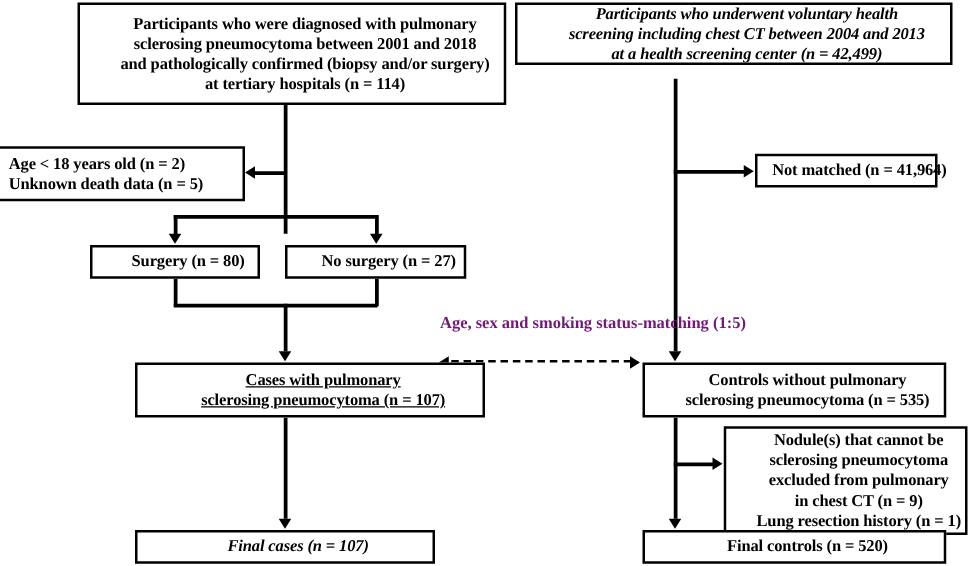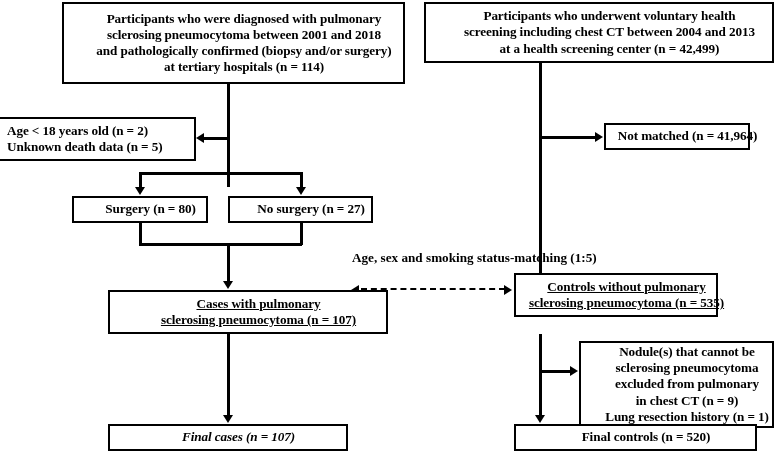--- a/index.html
+++ b/index.html
@@ -35,21 +35,21 @@
   }
   .box.left-align {
     align-items: flex-start;
     text-align: left;
     padding-left: 7px;
   }
   .box .ln { display: block; white-space: nowrap; }
 
   .label {
     position: absolute;
-    color: #000000;
+    color: #701a75;
     font-size: 13.2px;
     line-height: 16.2px;
     font-weight: 700;
     text-align: center;
     z-index: 3;
     white-space: nowrap;
   }
 
   
   .v-line {
@@ -100,21 +100,21 @@
 
 <div id="canvas">
 
   <div class="box" style="left:62px; top:2px; width:343px; height:82px;">
     <span class="ln">Participants who were diagnosed with pulmonary</span>
     <span class="ln">sclerosing pneumocytoma between 2001 and 2018</span>
     <span class="ln">and pathologically confirmed (biopsy and/or surgery)</span>
     <span class="ln">at tertiary hospitals (n = 114)</span>
   </div>
 
-  <div class="box" style="left:424px; top:2px; width:350px; height:61px;">
+  <div class="box" style="left:412px; top:2px; width:350px; height:50px;font-style:italic;">
     <span class="ln">Participants who underwent voluntary health</span>
     <span class="ln">screening including chest CT between 2004 and 2013</span>
     <span class="ln">at a health screening center (n = 42,499)</span>
   </div>
 
   <div class="box left-align" style="left:-2px; top:117px; width:198px; height:44px;">
     <span class="ln">Age &lt; 18 years old (n = 2)</span>
     <span class="ln">Unknown death data (n = 5)</span>
   </div>
 
@@ -128,21 +128,21 @@
 
   <div class="box" style="left:228px; top:196px; width:145px; height:27px;">
     <span class="ln">No surgery (n = 27)</span>
   </div>
 
   <div class="box" style="left:108px; top:290px; width:280px; height:44px;text-decoration:underline;">
     <span class="ln">Cases with pulmonary</span>
     <span class="ln">sclerosing pneumocytoma (n = 107)</span>
   </div>
 
-  <div class="box" style="left:514px; top:273px; width:204px; height:44px;text-decoration:underline;">
+  <div class="box" style="left:514px; top:290px; width:243px; height:44px;">
     <span class="ln">Controls without pulmonary</span>
     <span class="ln">sclerosing pneumocytoma (n = 535)</span>
   </div>
 
   <div class="box" style="left:579px; top:341px; width:195px; height:87px;">
     <span class="ln">Nodule(s) that cannot be</span>
     <span class="ln">sclerosing pneumocytoma</span>
     <span class="ln">excluded from pulmonary</span>
     <span class="ln">in chest CT (n = 9)</span>
     <span class="ln">Lung resection history (n = 1)</span>

